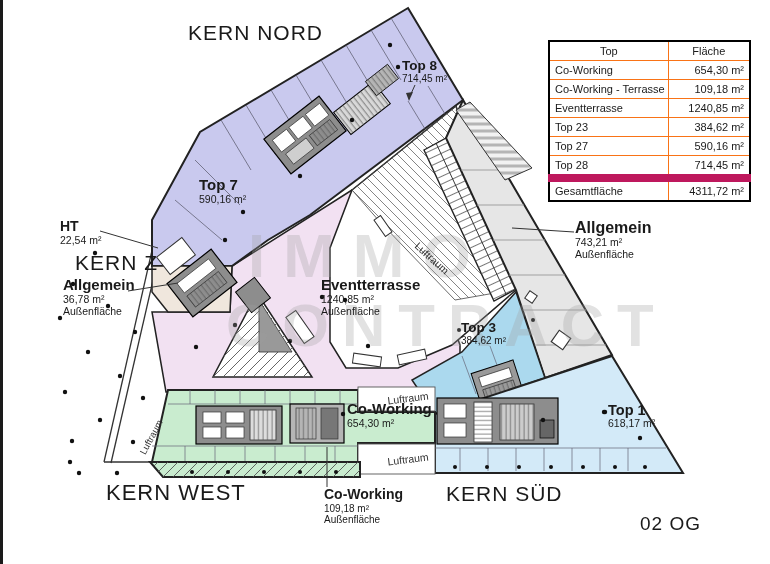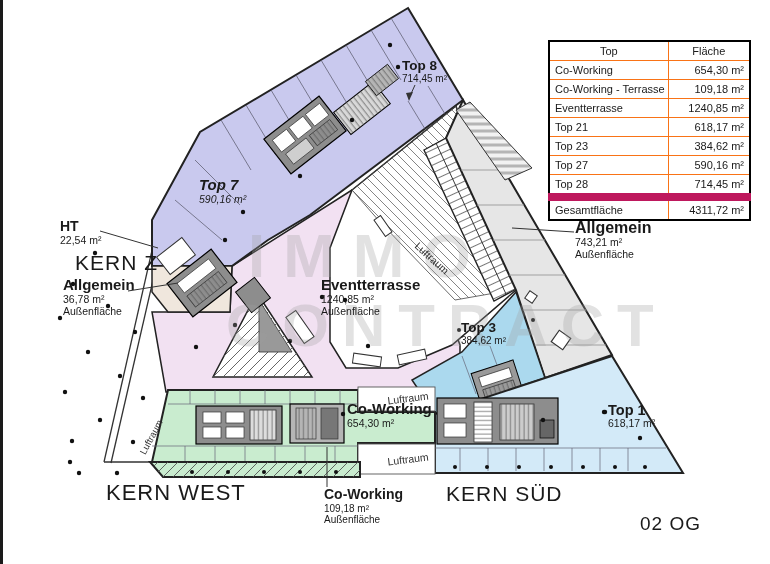--- a/index.html
+++ b/index.html
@@ -235,30 +235,31 @@
         <circle cx="264" cy="472" r="2"></circle>
       <circle cx="300" cy="472" r="2"></circle>
         <circle cx="336" cy="472" r="2"></circle>
       <circle cx="533" cy="320" r="2"></circle>
     </g>
   </svg>
 
   <div class="wm wm1">IMMO</div>
   <div class="wm wm2">CONTRACT</div>
 
+  <div class="kern-label" style="left:188px;top:21px;">KERN NORD</div>
   <div class="kern-label" style="left:75px;top:251px;">KERN Z</div>
   <div class="kern-label" style="left:106px;top:480px;font-size:22px;">KERN WEST</div>
   <div class="kern-label" style="left:446px;top:482px;">KERN SÜD</div>
   <div class="floor-label" style="left:640px;top:513px;">02 OG</div>
 
   <div class="room-label" style="left:402px;top:58px;">
     <div class="rname" style="font-size:13.5px;">Top 8</div>
     <div class="rarea" style="font-size:10px;">714,45 m²</div>
   </div>
-  <div class="room-label" style="left:199px;top:177px;font-style:italic;">
+  <div class="room-label" style="left:199px;top:177px;">
     <div class="rname">Top 7</div>
     <div class="rarea">590,16 m²</div>
   </div>
   <div class="room-label" style="left:60px;top:219px;">
     <div class="rname" style="font-size:14px;">HT</div>
     <div class="rarea">22,54 m²</div>
   </div>
   <div class="room-label" style="left:63px;top:277px;">
     <div class="rname">Allgemein</div>
     <div class="rarea">36,78 m²</div>
@@ -316,24 +317,20 @@
         </tr>
         <tr>
           <td>Co-Working - Terrasse</td>
           <td class="num">109,18 m²</td>
         </tr>
         <tr>
           <td>Eventterrasse</td>
           <td class="num">1240,85 m²</td>
         </tr>
         <tr>
-          <td>Top 21</td>
-          <td class="num">618,17 m²</td>
-        </tr>
-        <tr>
           <td>Top 23</td>
           <td class="num">384,62 m²</td>
         </tr>
         <tr>
           <td>Top 27</td>
           <td class="num">590,16 m²</td>
         </tr>
         <tr>
           <td>Top 28</td>
           <td class="num">714,45 m²</td>

